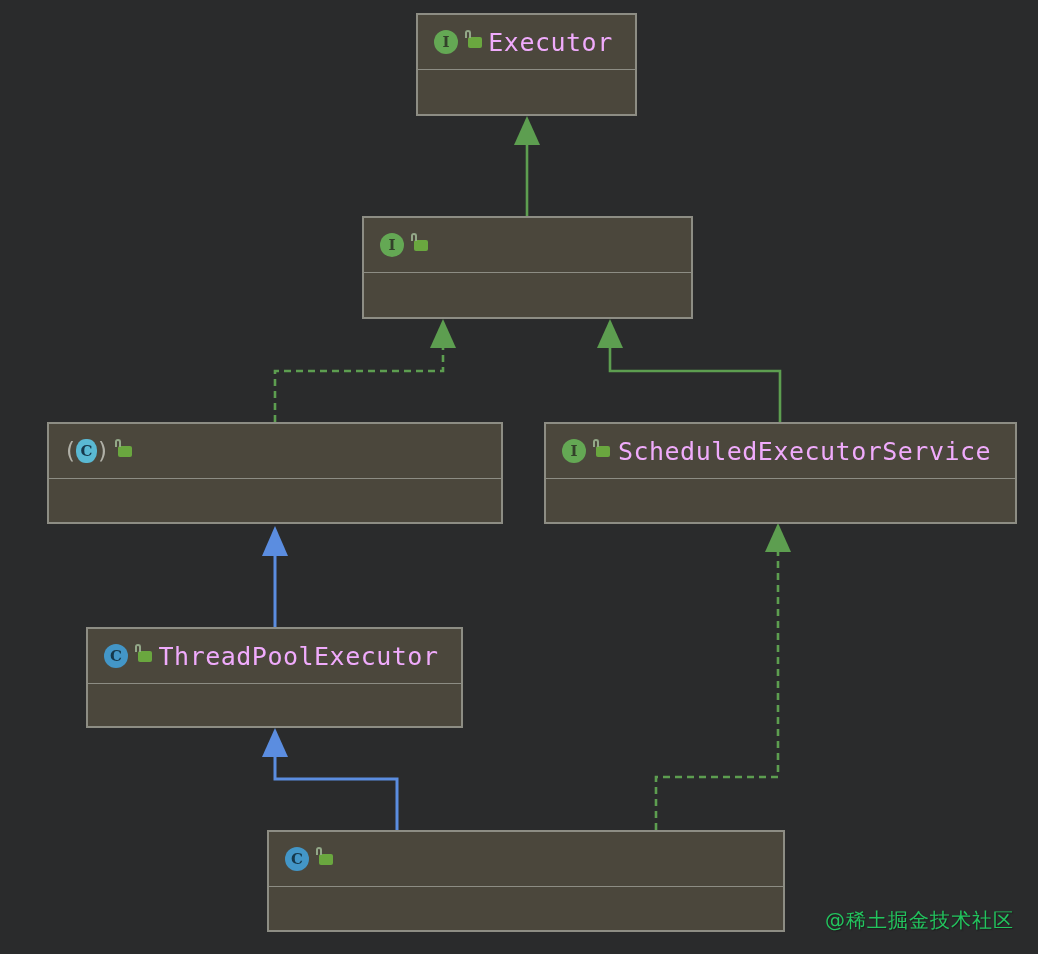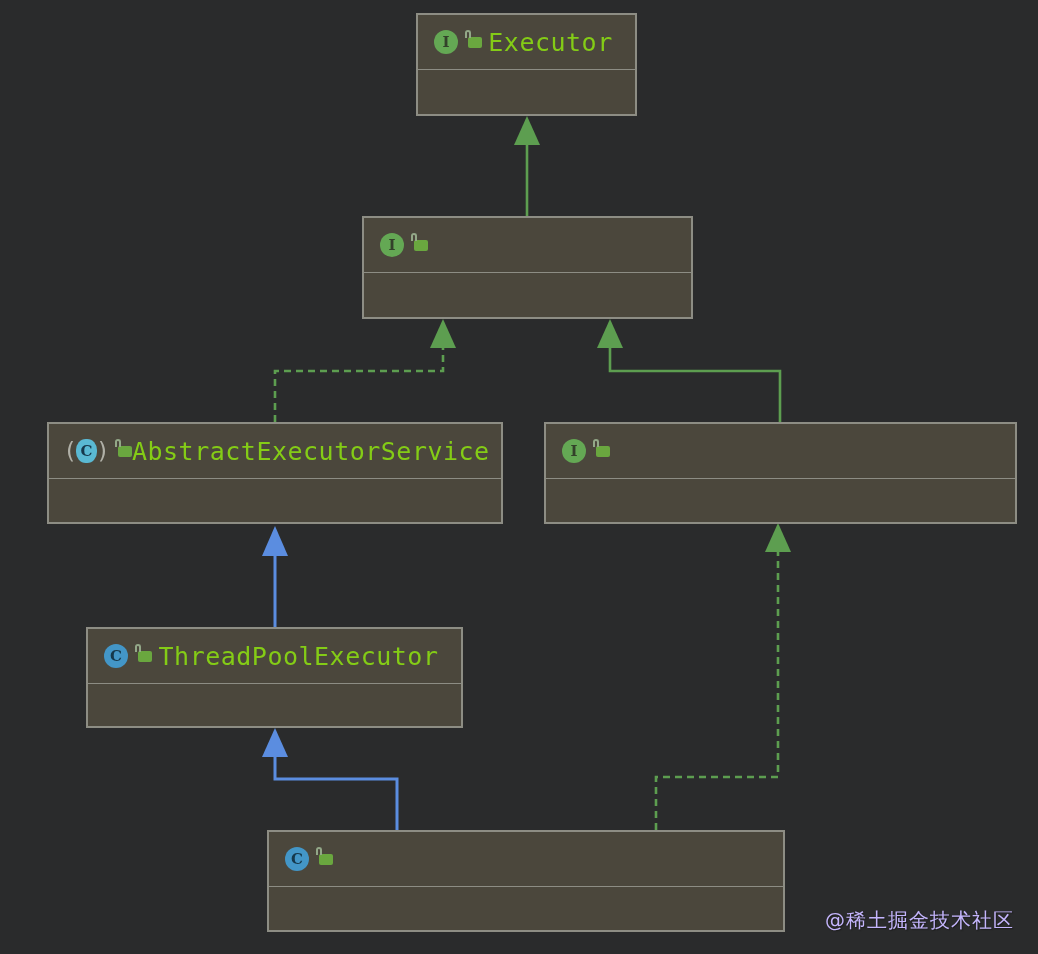--- a/index.html
+++ b/index.html
@@ -18,21 +18,21 @@
   .node{
     position:absolute;background:#4b473c;border:2px solid #8d8d84;
     box-sizing:border-box;
   }
   .node-header{
     display:flex;align-items:center;height:55px;
     border-bottom:1px solid #8d8d84;padding:0 16px;box-sizing:border-box;
   }
   .node-body{position:absolute;left:0;right:0;top:56px;bottom:0;}
   .node-title{
-    color:#84cc16;font-size:25px;letter-spacing:.5px;margin:0 auto;
+    color:#f0abfc;font-size:25px;letter-spacing:.5px;margin:0 auto;
     white-space:nowrap;line-height:1;
   }
   .badge{
     width:24px;height:24px;border-radius:50%;display:flex;align-items:center;
     justify-content:center;font-family:"DejaVu Serif","Liberation Serif",serif;
     font-weight:bold;font-size:15px;flex:0 0 auto;line-height:1;
   }
   .badge-interface{background:#64a854;color:#33412a;}
   .badge-class{background:#4396c7;color:#16384b;}
   .badge-abstract{background:#5ab9d3;color:#16384b;width:21px;height:24px;border-radius:46%;}
@@ -44,21 +44,21 @@
   .lock{
     position:relative;width:14px;height:11px;background:#6aa73f;
     border-radius:2px;margin-left:10px;flex:0 0 auto;
   }
   .lock::before{
     content:"";position:absolute;left:-3px;top:-7px;width:6px;height:8px;
     border:2.5px solid #93a888;border-bottom:none;border-radius:5px 5px 0 0;
     box-sizing:border-box;
   }
   .watermark{
-    position:absolute;right:24px;bottom:20px;color:#c4b5fd;font-size:20px;
+    position:absolute;right:24px;bottom:20px;color:#22c55e;font-size:20px;
     font-family:"DejaVu Sans","Liberation Sans",sans-serif;letter-spacing:1px;
     text-shadow:1px 1px 1px #1d1d1d;
   }
 </style>
 </head>
 <body>
 
 <div class="canvas">
 
   <svg class="edges" width="1038" height="954" viewBox="0 0 1038 954">
@@ -112,29 +112,29 @@
   </div>
 
   <div class="node" style="left:47px;top:422px;width:456px;height:102px;">
     <div class="node-header">
       <span class="abstract-wrap">
         <span class="paren">(</span>
         <span class="badge badge-abstract">C</span>
         <span class="paren">)</span>
       </span>
       <span class="lock"></span>
-      <span class="node-title">AbstractExecutorService</span>
     </div>
     <div class="node-body"></div>
   </div>
 
   <div class="node" style="left:544px;top:422px;width:473px;height:102px;">
     <div class="node-header">
       <span class="badge badge-interface">I</span>
       <span class="lock"></span>
+      <span class="node-title">ScheduledExecutorService</span>
     </div>
     <div class="node-body"></div>
   </div>
 
   <div class="node" style="left:86px;top:627px;width:377px;height:101px;">
     <div class="node-header">
       <span class="badge badge-class">C</span>
       <span class="lock"></span>
       <span class="node-title">ThreadPoolExecutor</span>
     </div>

